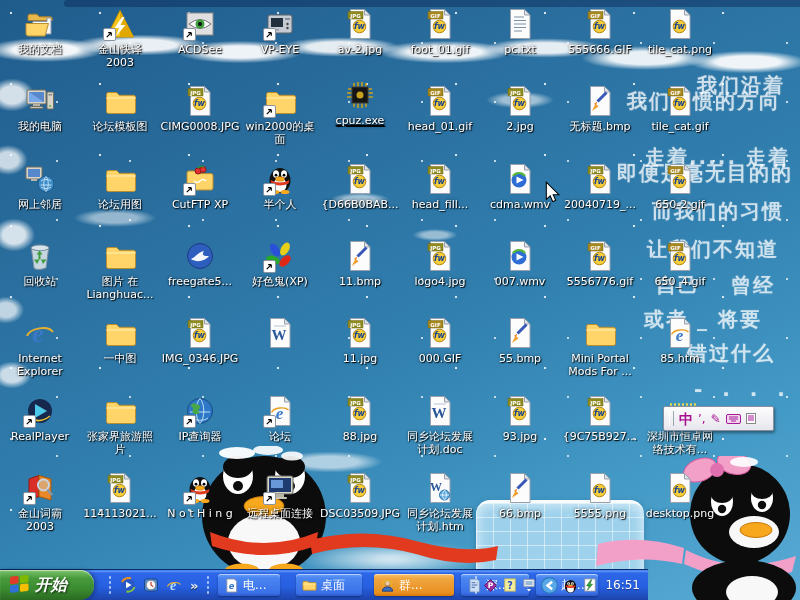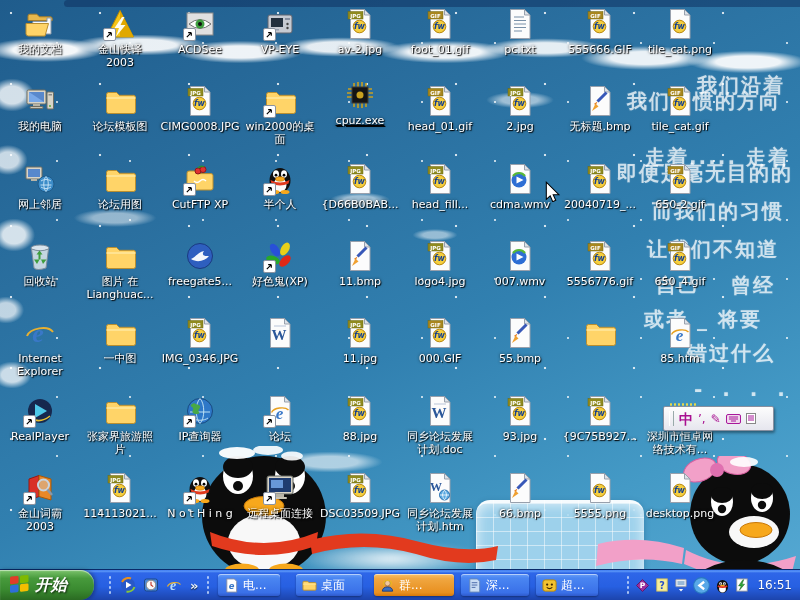--- a/index.html
+++ b/index.html
@@ -33,21 +33,21 @@
   .wtext{position:absolute;font-size:20px;font-weight:bold;letter-spacing:2px;color:rgba(255,255,255,.72);white-space:pre;text-shadow:0 0 2px rgba(255,255,255,.2);}
   .cell{position:absolute;width:80px;text-align:center;}
   .icon-wrap{width:34px;height:34px;margin:0 auto;position:relative;}
   .shortcut{position:absolute;left:0;bottom:1px;width:11px;height:11px;background:#fff;border:1px solid #8A93A0;border-radius:2px;display:flex;align-items:center;justify-content:center;}
   .label{margin-top:1px;font-size:11px;line-height:13px;color:#fff;white-space:pre-line;text-shadow:1px 1px 1px rgba(0,0,0,.95),0 0 3px rgba(0,0,0,.7);}
   .imebar{position:absolute;left:663px;top:406px;width:99px;height:23px;background:linear-gradient(180deg,#FDFDFD,#E6E6EE);border:1px solid #8890A0;border-radius:2px;box-shadow:1px 2px 3px rgba(0,0,0,.4);display:flex;align-items:center;gap:5px;padding:0 5px;z-index:40;}
   .imebar::before{content:"";position:absolute;top:-4px;left:5px;width:28px;height:3px;background-image:radial-gradient(circle 1px,#E8D84A 1px,transparent 1.4px);background-size:4px 3px;}
   .ime-grip{width:3px;height:15px;border-left:1px solid #fff;border-right:1px solid #9AA;}
   .ime-zh{color:#A81090;font-weight:bold;font-size:14px;line-height:1;}
   .ime-item{color:#A81090;font-size:12px;line-height:1;display:flex;align-items:center;}
-  .taskbar{position:absolute;left:0;bottom:0;width:800px;height:30px;background:linear-gradient(180deg,#3C78F0 0%,#5A96F8 4%,#2E66E8 10%,#2760E2 55%,#1C44AC 100%);border-top:1px solid #0A2A6A;z-index:50;}
+  .taskbar{position:absolute;left:0;bottom:0;width:648px;height:30px;background:linear-gradient(180deg,#3C78F0 0%,#5A96F8 4%,#2E66E8 10%,#2760E2 55%,#1C44AC 100%);border-top:1px solid #0A2A6A;z-index:50;}
   .start{position:absolute;left:0;top:0;height:30px;width:94px;border-radius:0 14px 14px 0;background:linear-gradient(180deg,#7CC46C 0%,#479A3C 28%,#3A8A30 65%,#2A6A22 100%);box-shadow:inset 0 1px 1px rgba(255,255,255,.55),2px 0 4px rgba(0,0,0,.35);display:flex;align-items:center;gap:5px;padding-left:9px;box-sizing:border-box;cursor:pointer;}
   .start-label{font-size:16px;font-weight:bold;font-style:italic;color:#fff;text-shadow:1px 1px 2px rgba(0,0,0,.7);}
   .ql{position:absolute;left:98px;top:0;width:126px;height:30px;display:flex;align-items:center;gap:8px;padding-left:10px;box-sizing:border-box;}
   .qlsep{width:4px;height:20px;background-image:radial-gradient(circle 1px,rgba(215,232,255,.75) 1px,transparent 1.5px);background-size:4px 5px;}
   .qlicon{display:flex;cursor:pointer;}
   .chev{color:#E8F2FF;font-size:13px;font-weight:bold;cursor:pointer;text-shadow:0 1px 1px #123;}
   .taskbtn{position:absolute;top:4px;height:22px;border-radius:3px;display:flex;align-items:center;gap:4px;padding:0 6px;box-sizing:border-box;color:#fff;font-size:12px;cursor:pointer;background:linear-gradient(180deg,#6AA0F8 0%,#4A86F2 18%,#3A70E8 85%,#2E5ACB 100%);box-shadow:inset 0 1px 0 rgba(255,255,255,.5),0 1px 2px rgba(0,0,0,.35);white-space:nowrap;overflow:hidden;}
   .taskbtn.active{background:linear-gradient(180deg,#F8C068 0%,#F0A640 22%,#E89020 85%,#D87808 100%);}
   .tray{position:absolute;right:0;top:0;height:30px;display:flex;align-items:center;gap:5px;padding-right:8px;}
   .trayicon{display:flex;cursor:pointer;}
@@ -572,20 +572,22 @@
             <path d="M13.5 16.5l-3.4 2.2 1.5 1.7z" fill="#E87818"></path>
             <path d="M11.5 18.5l-3.5 7.5 6.5-4.5z" fill="#F0A030"></path>
           </svg></div>
         <div class="label">55.bmp</div>
       </div>
       <div class="cell" style="left: 560px; top: 317px;">
         <div class="icon-wrap"><svg viewBox="0 0 32 32" width="32" height="32">
             <path d="M2.5 9.5q0-2 2-2h8l2.8 2.8h14.2q2 0 2 2v14.2q0 2-2 2h-25q-2 0-2-2z" fill="#FFD468" stroke="#B98E2F"></path>
             <path d="M2.5 13h29" stroke="#FFE79C" stroke-width="1.6"></path>
           </svg></div>
+        <div class="label">Mini Portal
+Mods For ...</div>
       </div>
       <div class="cell" style="left: 640px; top: 317px;">
         <div class="icon-wrap"><svg viewBox="0 0 32 32" width="32" height="32">
             <path d="M6.5 1.5h14L26 7v23.5H6.5z" fill="#FCFCFC" stroke="#98A0AC"></path>
             <path d="M20.5 1.5L26 7h-5.5z" fill="#DCE2E8" stroke="#98A0AC"></path>
             <text x="15.5" y="24" font-size="17" font-style="italic" font-weight="bold" text-anchor="middle" fill="#3A78C8" font-family="Liberation Serif,serif">e</text>
             <path d="M7.5 17.5c2.5-5 13.5-6 17-2.5" stroke="#E8A020" stroke-width="1.4" fill="none"></path>
           </svg></div>
         <div class="label">85.htm</div>
       </div>

